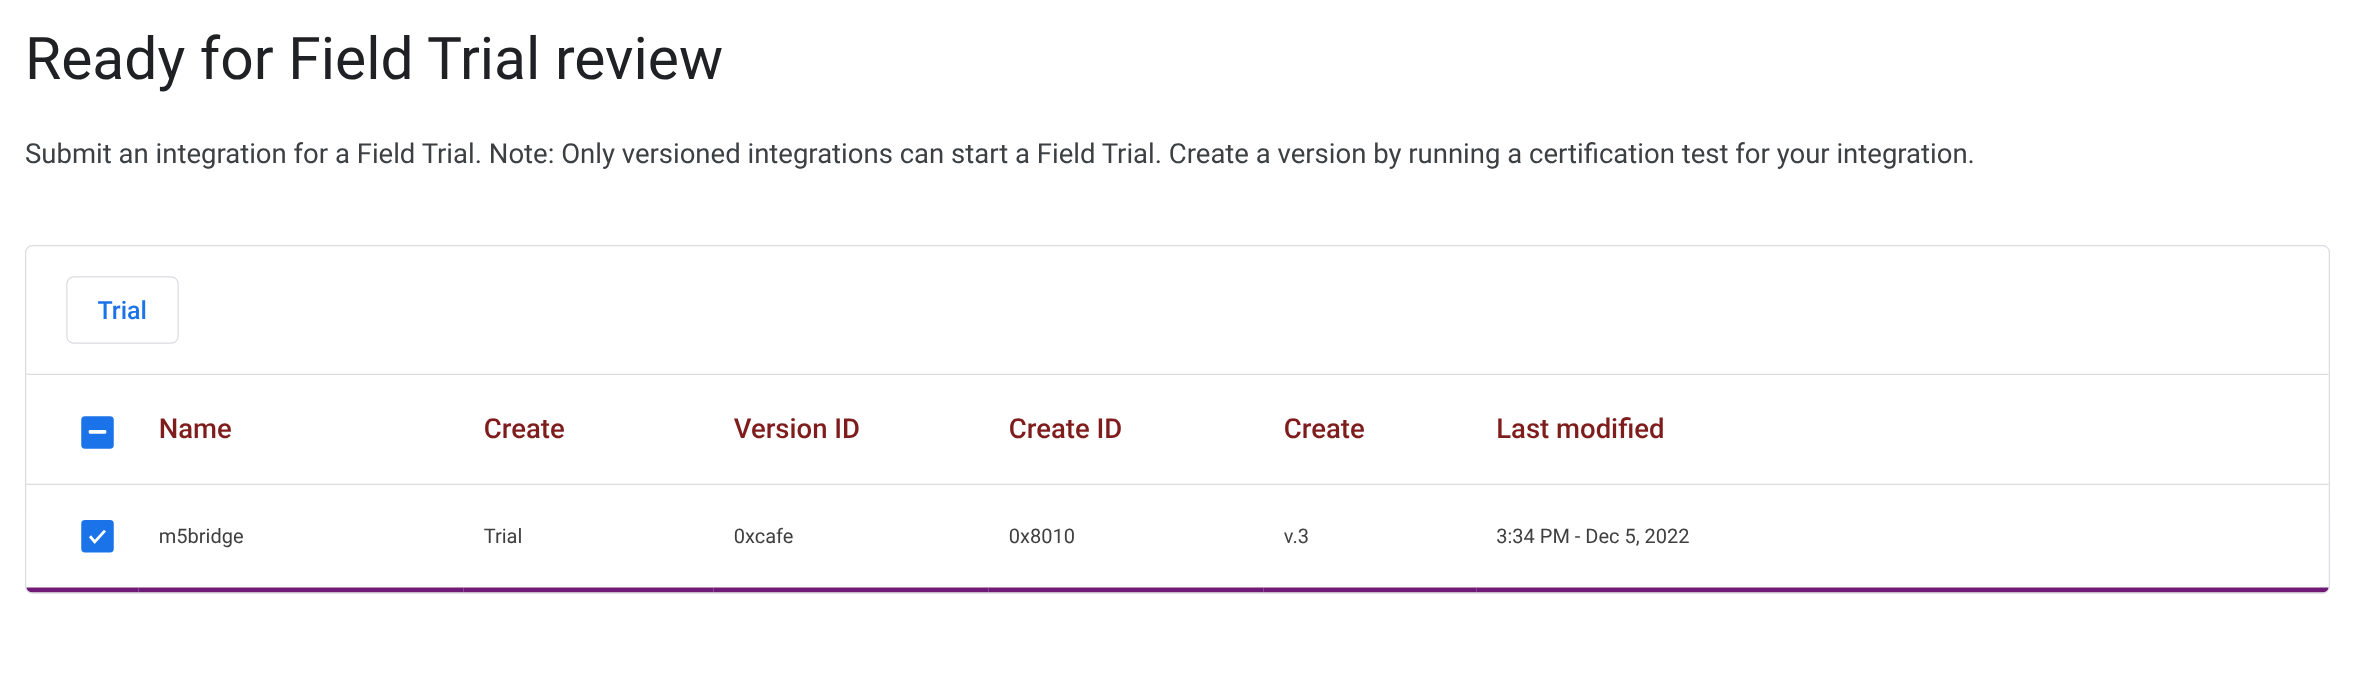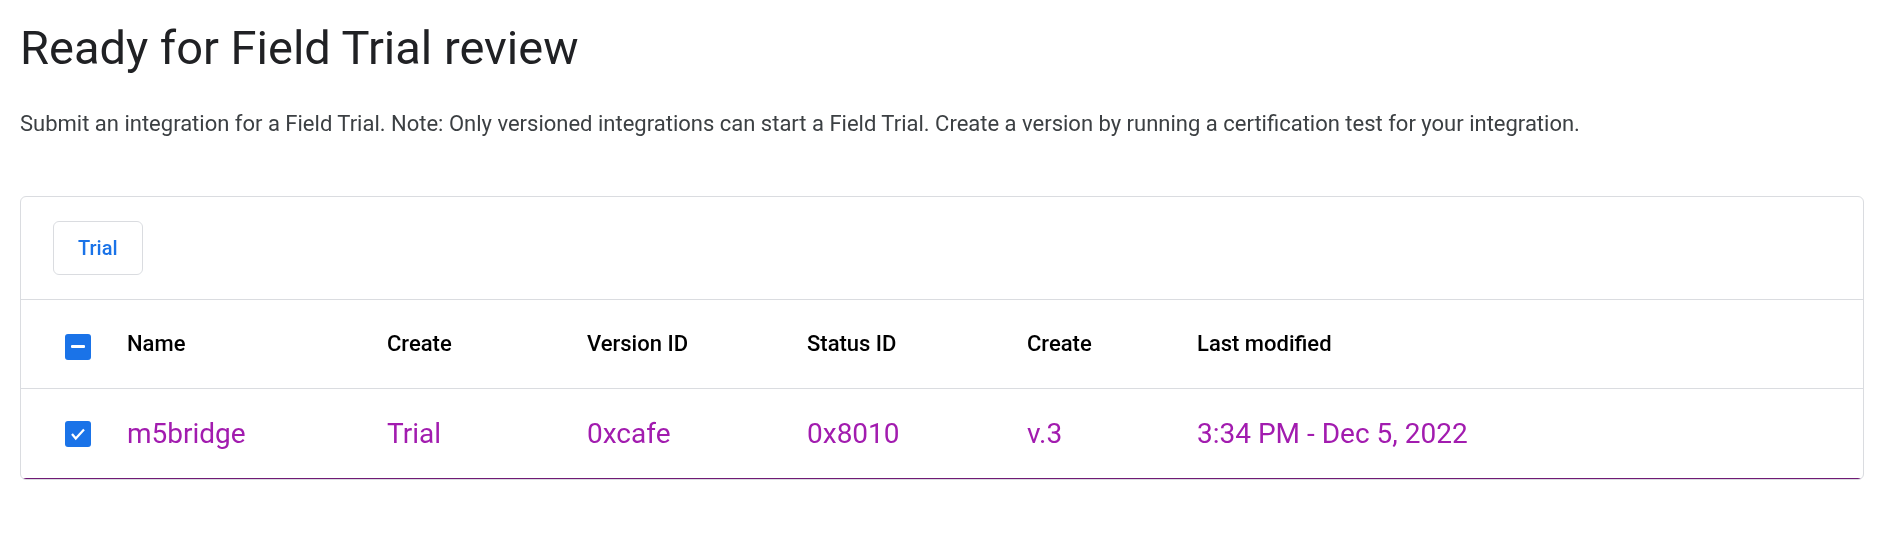--- a/index.html
+++ b/index.html
@@ -50,28 +50,28 @@
       width: 100%;
       border-collapse: collapse;
     }
     .table-header-row {
       border-bottom: 1px solid #dadce0;
     }
     .table-header-row th {
       text-align: left;
       font-size: 22px;
       font-weight: 500;
-      color: #000000;
+      color: #7f1d1d;
       padding: 28px 16px;
     }
     .table-row td {
-      font-size: 28px;
-      color: #a21caf;
+      font-size: 16px;
+      color: #404040;
       padding: 28px 16px;
-      border-bottom: 1px solid #701a75;
+      border-bottom: 4px solid #701a75;
     }
     .checkbox-cell {
       width: 90px;
       padding-left: 44px !important;
     }
     .checkbox {
       width: 26px;
       height: 26px;
       background: #1a73e8;
       border-radius: 3px;
@@ -113,21 +113,21 @@
   </div>
   <table class="table">
     <thead>
       <tr class="table-header-row">
         <th class="checkbox-cell">
           <span class="checkbox checkbox-indeterminate"></span>
         </th>
         <th class="col-name">Name</th>
         <th class="col-status">Create</th>
         <th class="col-vendor">Version ID</th>
-        <th class="col-product">Status ID</th>
+        <th class="col-product">Create ID</th>
         <th class="col-version">Create</th>
         <th>Last modified</th>
       </tr>
     </thead>
     <tbody>
       <tr class="table-row">
         <td class="checkbox-cell">
           <span class="checkbox checkbox-checked">
             <svg viewBox="0 0 24 24">
                 <polyline points="4 12 9 18 20 6"></polyline>

